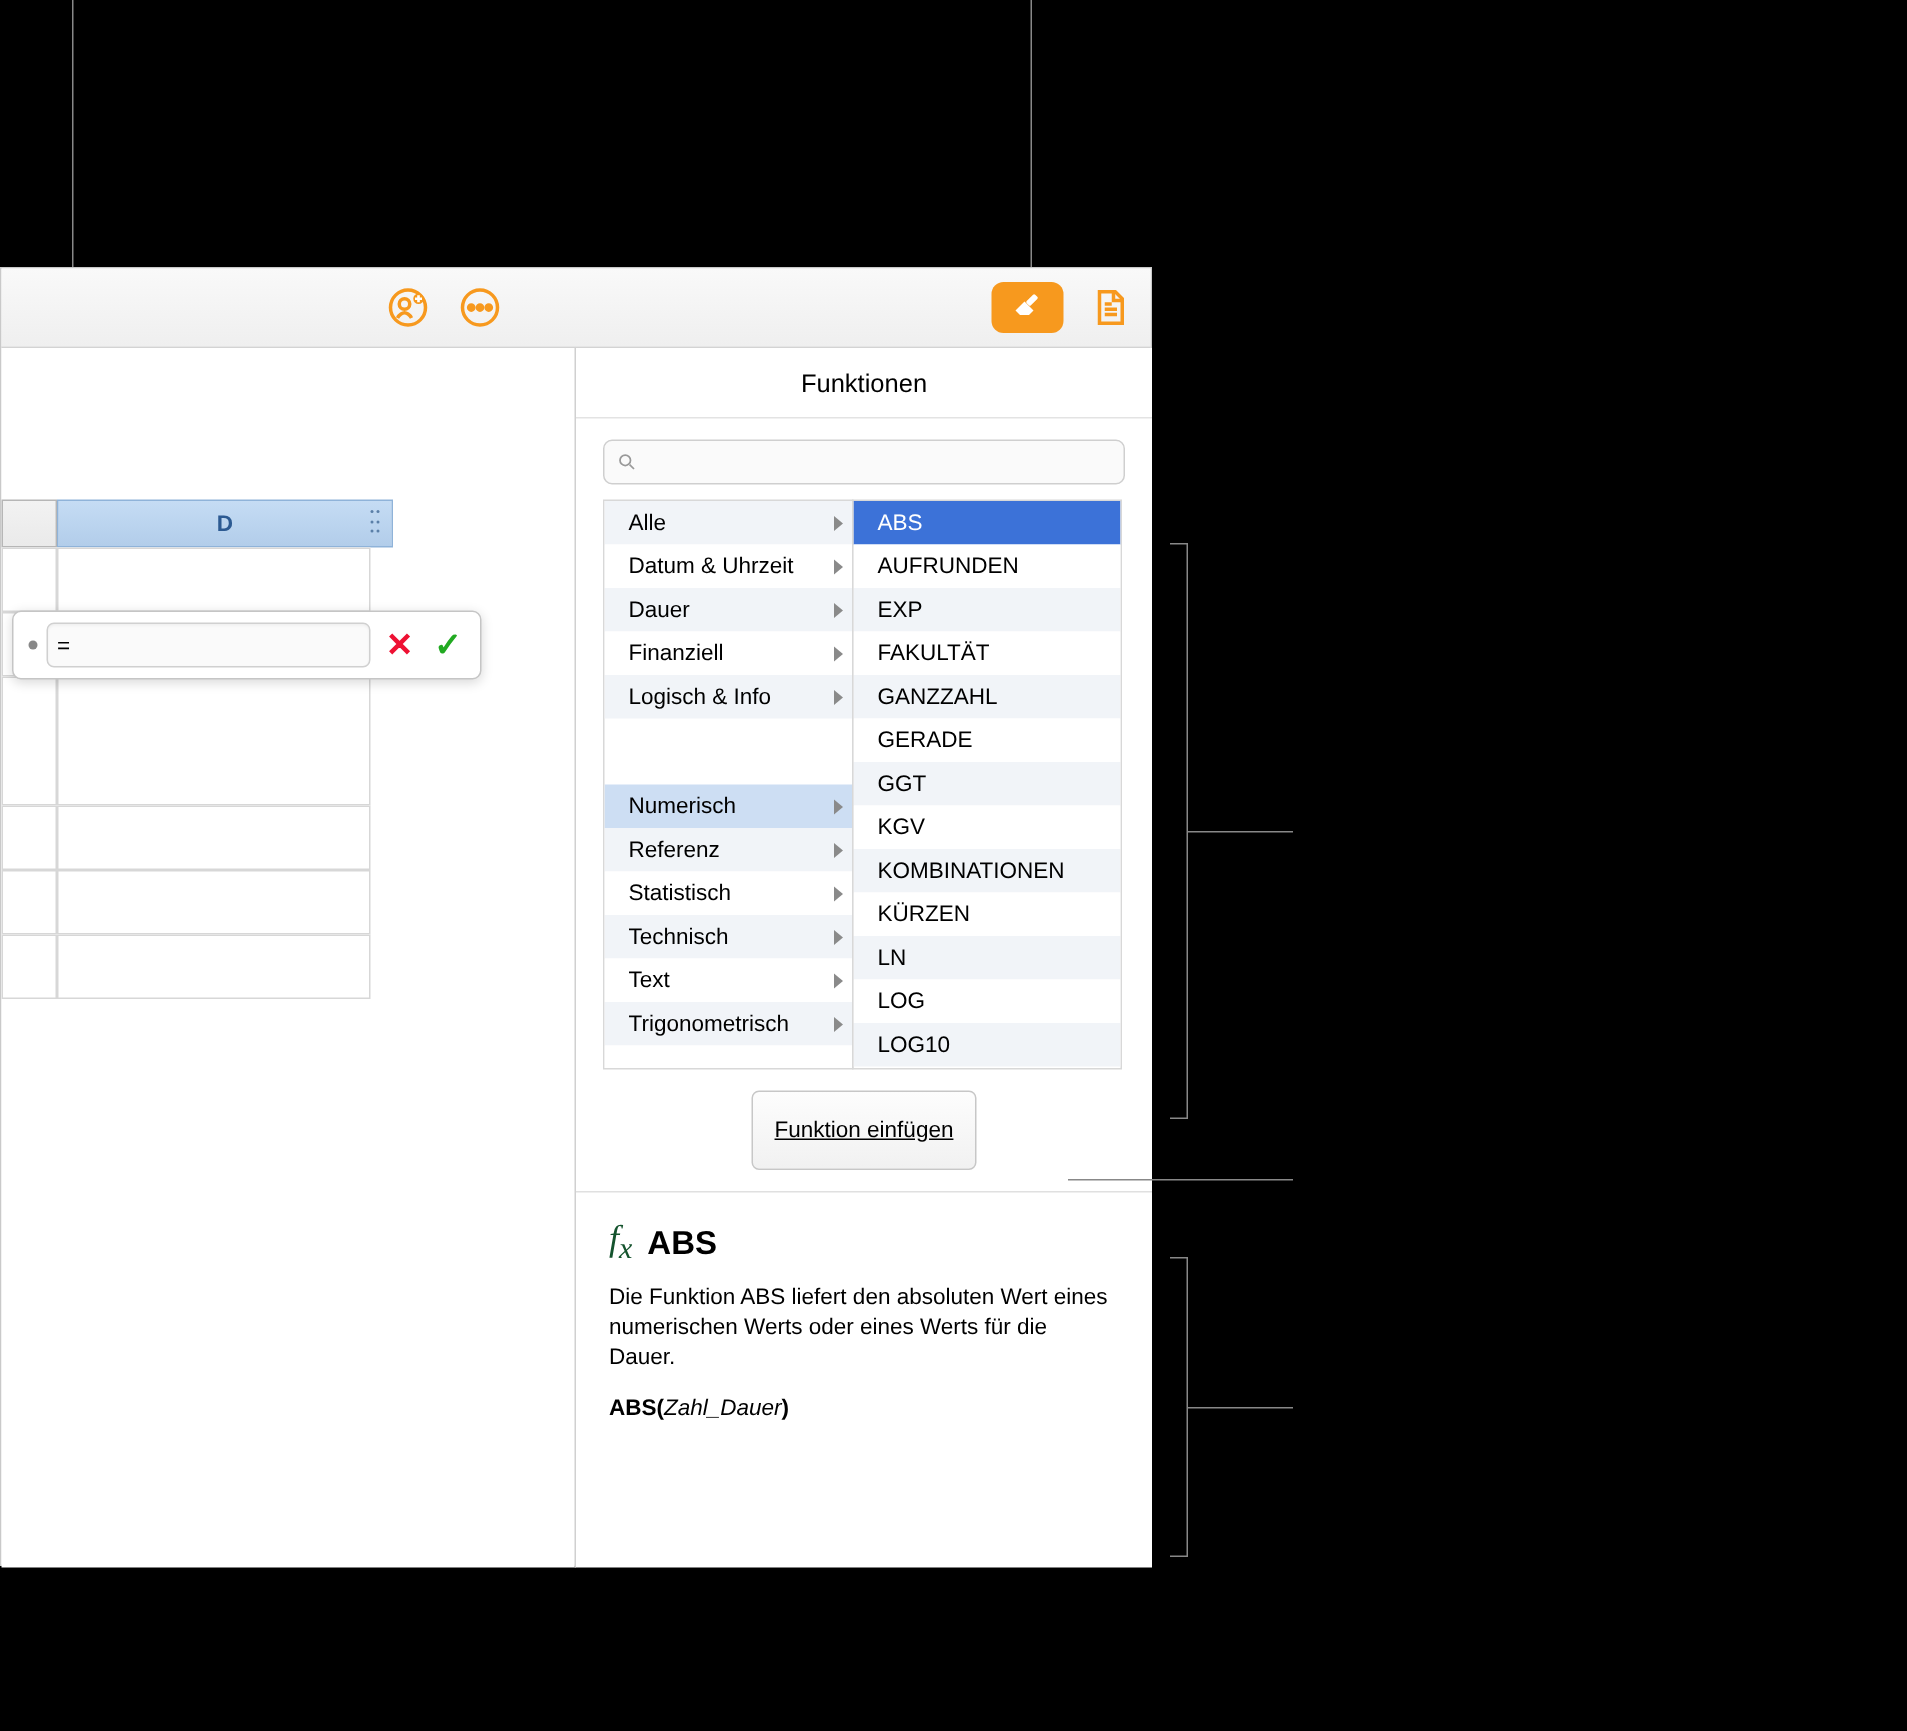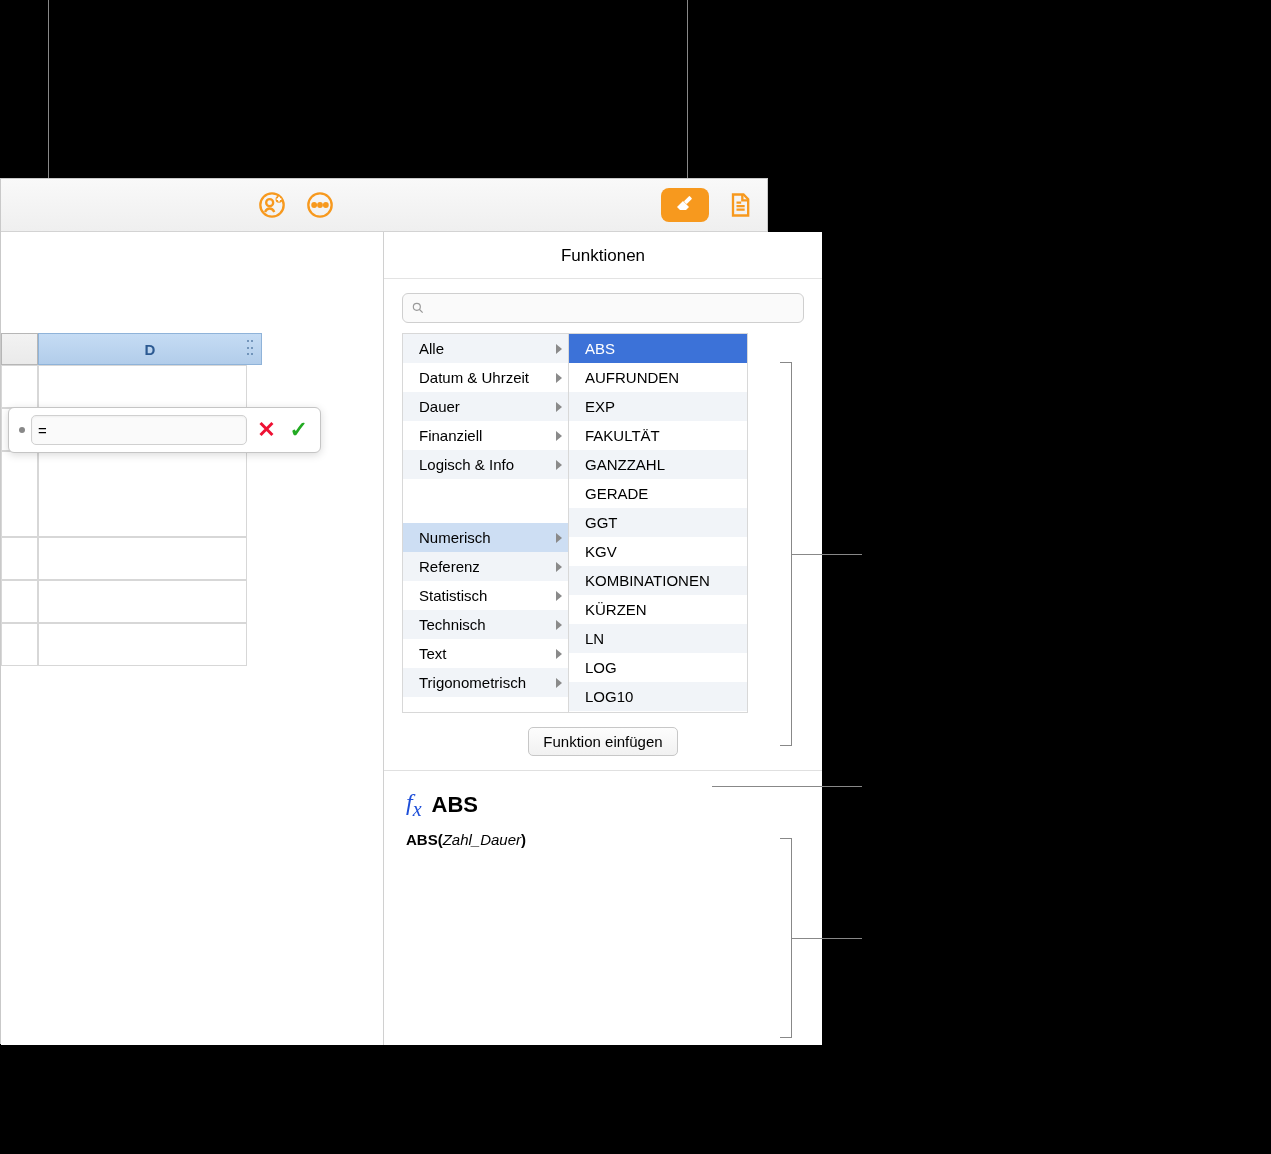--- a/index.html
+++ b/index.html
@@ -107,21 +107,21 @@
     display:flex;align-items:center;
     box-shadow:inset 0 1px 2px rgba(0,0,0,.05);
   }
   .fe-cancel { color:#e13; font-size:22px; font-weight:bold; margin:0 10px; }
   .fe-accept { color:#2a2; font-size:22px; font-weight:bold; margin:0 4px; }
   
   
   .sidebar {
     position:absolute;
     left:382px; top:53px;
-    width:439px; height:813px;
+    width:385px; height:813px;
     border-left:1px solid #d0d0d0;
     background:#fff;
     display:flex; flex-direction:column;
   }
   .sb-title {
     text-align:center; font-size:17px; padding:14px 0 12px;
     border-bottom:1px solid #e3e3e3;
   }
   .sb-search-wrap { padding:14px 18px 10px; }
   .sb-search {
@@ -157,30 +157,30 @@
     position:absolute; right:6px; top:50%; transform:translateY(-50%);
     width:0;height:0;border-top:5px solid transparent;border-bottom:5px solid transparent;
     border-left:6px solid #8a8a8a;
   }
   
   .insert-wrap { text-align:center; padding:14px 0; }
   .insert-btn {
     display:inline-block;
     border:1px solid #c7c7c7; border-radius:5px;
     background:linear-gradient(#fdfdfd,#f1f1f1);
-    padding:5px 14px; font-size:15px;
+    padding:17px 14px; font-size:15px;text-decoration:underline;
   }
   
   .help {
     border-top:1px solid #e0e0e0;
     padding:18px 22px 0; font-size:15px;
     overflow:hidden;
   }
   .help-head { display:flex;align-items:center;gap:10px;margin-bottom:10px; }
-  .fx-icon { font-style:italic;color:#1d4ed8;font-size:24px;font-family:serif; }
+  .fx-icon { font-style:italic;color:#14532d;font-size:24px;font-family:serif; }
   .help-title { font-size:22px; font-weight:700; }
   .help-desc { line-height:1.35; margin-bottom:14px; }
   .help-sig { font-weight:600; margin-bottom:6px; }
   .help-sig em,.help li em { font-style:italic; font-weight:400; }
   .help ul { padding-left:26px; }
   .help li { line-height:1.35; }
   
   
   .callout {
     position:absolute; background:#888;
@@ -332,20 +332,21 @@
 
     <div class="insert-wrap">
       <div class="insert-btn">Funktion einfügen</div>
     </div>
 
     <div class="help">
       <div class="help-head">
         <span class="fx-icon">f<sub>x</sub></span>
         <span class="help-title">ABS</span>
       </div>
+      <div class="help-desc">Die Funktion ABS liefert den absoluten Wert eines numerischen Werts oder eines Werts für die Dauer.</div>
       <div class="help-sig">
         <span>ABS(</span><em>Zahl_Dauer</em><span>)</span>
       </div>
     </div>
   </div>
 
 </div>
 
 <div class="bracket" style="left:780px; top:362px; width:12px; height:384px;"></div>
 <div class="callout h" style="left:792px; top:554px; width:70px;"></div>

